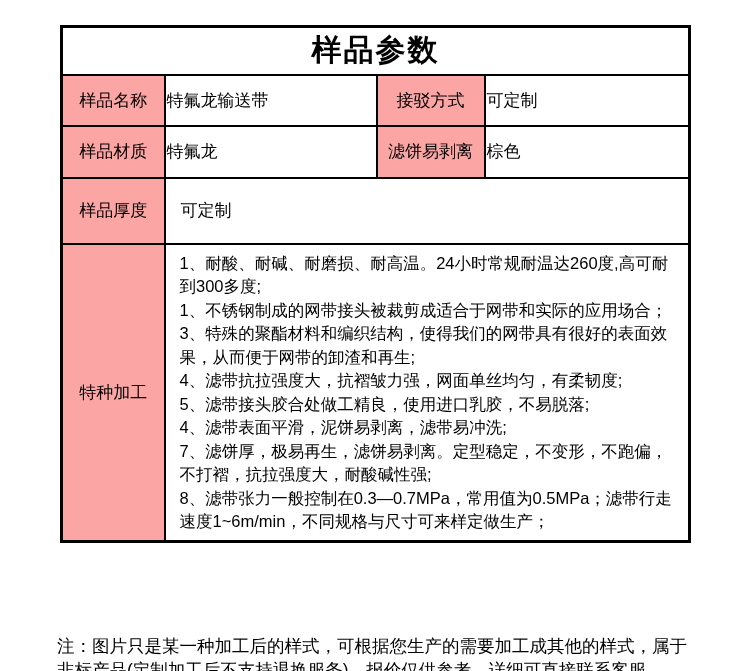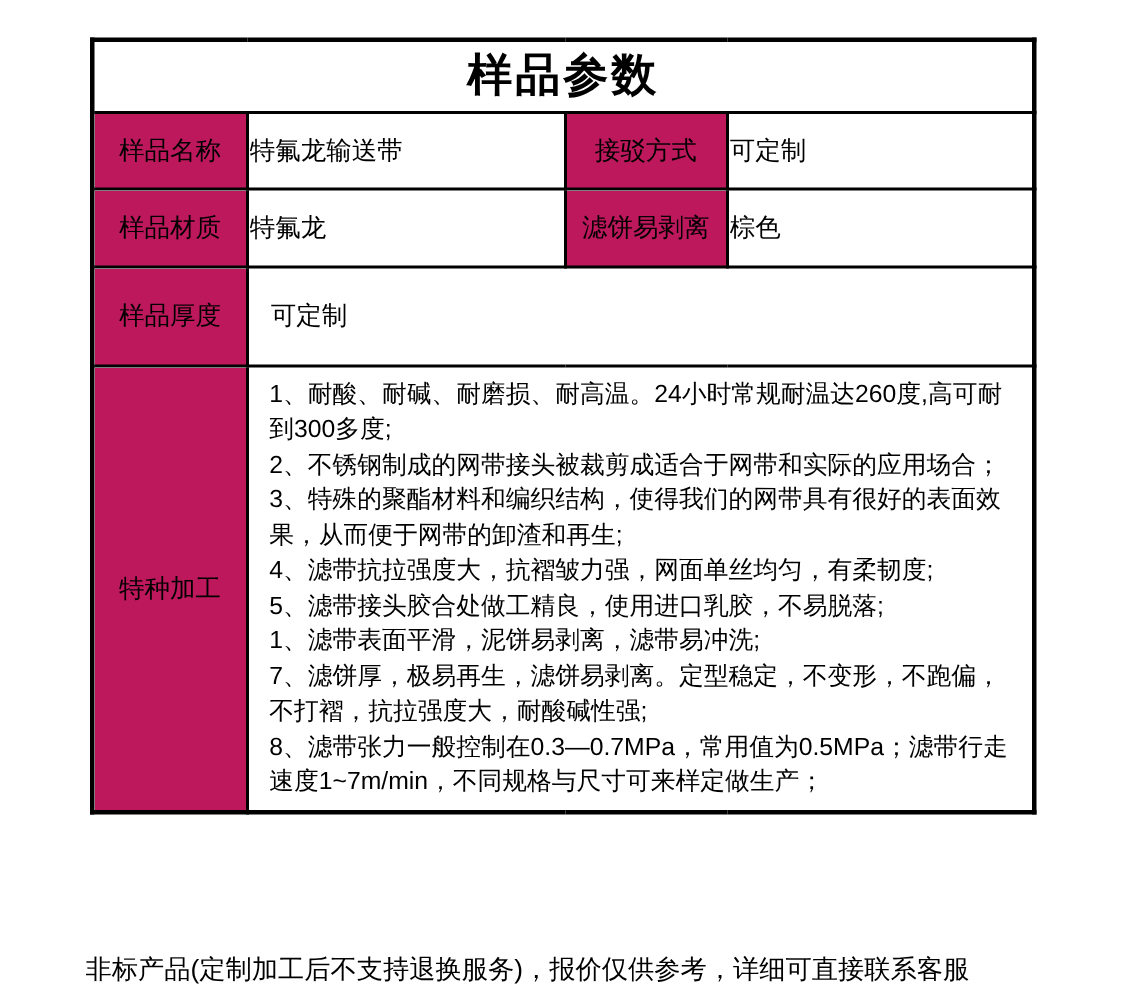--- a/index.html
+++ b/index.html
@@ -30,21 +30,21 @@
     overflow: hidden;
   }
   .title-cell {
     text-align: center;
     vertical-align: middle;
     font-size: 30px;
     font-weight: bold;
     letter-spacing: 2px;
   }
   .label-cell {
-    background: #be185d;
+    background: #fca5a5;
     text-align: center;
     vertical-align: middle;
     font-size: 17px;
   }
   .value-cell {
     background: #ffffff;
     text-align: left;
     vertical-align: middle;
     font-size: 17px;
   }
@@ -112,29 +112,30 @@
     <tr style="height:66px">
       <td class="label-cell">样品厚度</td>
       <td colspan="3" class="value-left">可定制</td>
     </tr>
 
 
     <tr style="height:298px">
       <td class="label-cell">特种加工</td>
       <td colspan="3" class="special-cell">
         <p>1、耐酸、耐碱、耐磨损、耐高温。24小时常规耐温达260度,高可耐到300多度;</p>
-        <p>2、不锈钢制成的网带接头被裁剪成适合于网带和实际的应用场合；</p>
+        <p>1、不锈钢制成的网带接头被裁剪成适合于网带和实际的应用场合；</p>
         <p>3、特殊的聚酯材料和编织结构，使得我们的网带具有很好的表面效果，从而便于网带的卸渣和再生;</p>
         <p>4、滤带抗拉强度大，抗褶皱力强，网面单丝均匀，有柔韧度;</p>
         <p>5、滤带接头胶合处做工精良，使用进口乳胶，不易脱落;</p>
-        <p>1、滤带表面平滑，泥饼易剥离，滤带易冲洗;</p>
+        <p>4、滤带表面平滑，泥饼易剥离，滤带易冲洗;</p>
         <p>7、滤饼厚，极易再生，滤饼易剥离。定型稳定，不变形，不跑偏，不打褶，抗拉强度大，耐酸碱性强;</p>
-        <p>8、滤带张力一般控制在0.3—0.7MPa，常用值为0.5MPa；滤带行走速度1~7m/min，不同规格与尺寸可来样定做生产；</p>
+        <p>8、滤带张力一般控制在0.3—0.7MPa，常用值为0.5MPa；滤带行走速度1~6m/min，不同规格与尺寸可来样定做生产；</p>
       </td>
     </tr>
   </tbody>
     </table>
 
   <div class="note">
+    <div>注：图片只是某一种加工后的样式，可根据您生产的需要加工成其他的样式，属于</div>
     <div>非标产品(定制加工后不支持退换服务)，报价仅供参考，详细可直接联系客服</div>
   </div>
 
 </div>
 
 </body></html>

